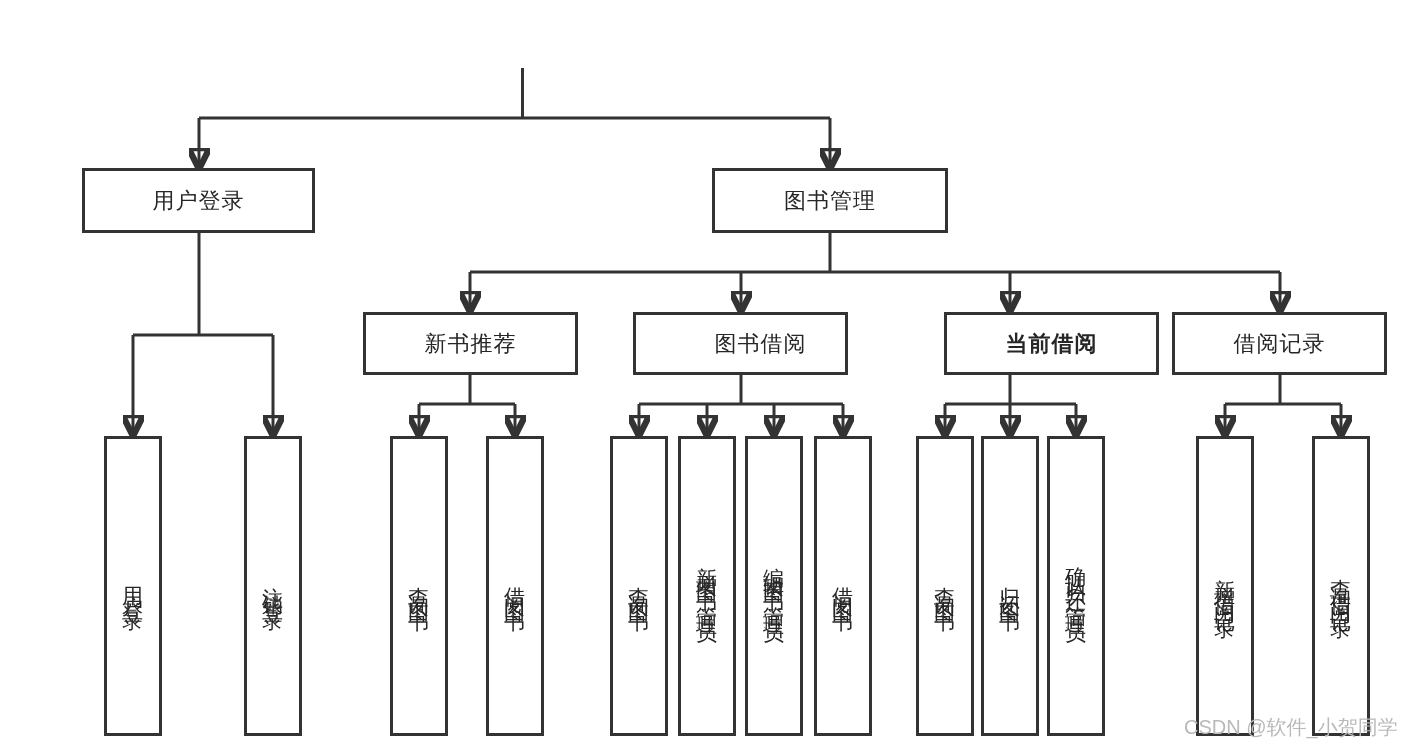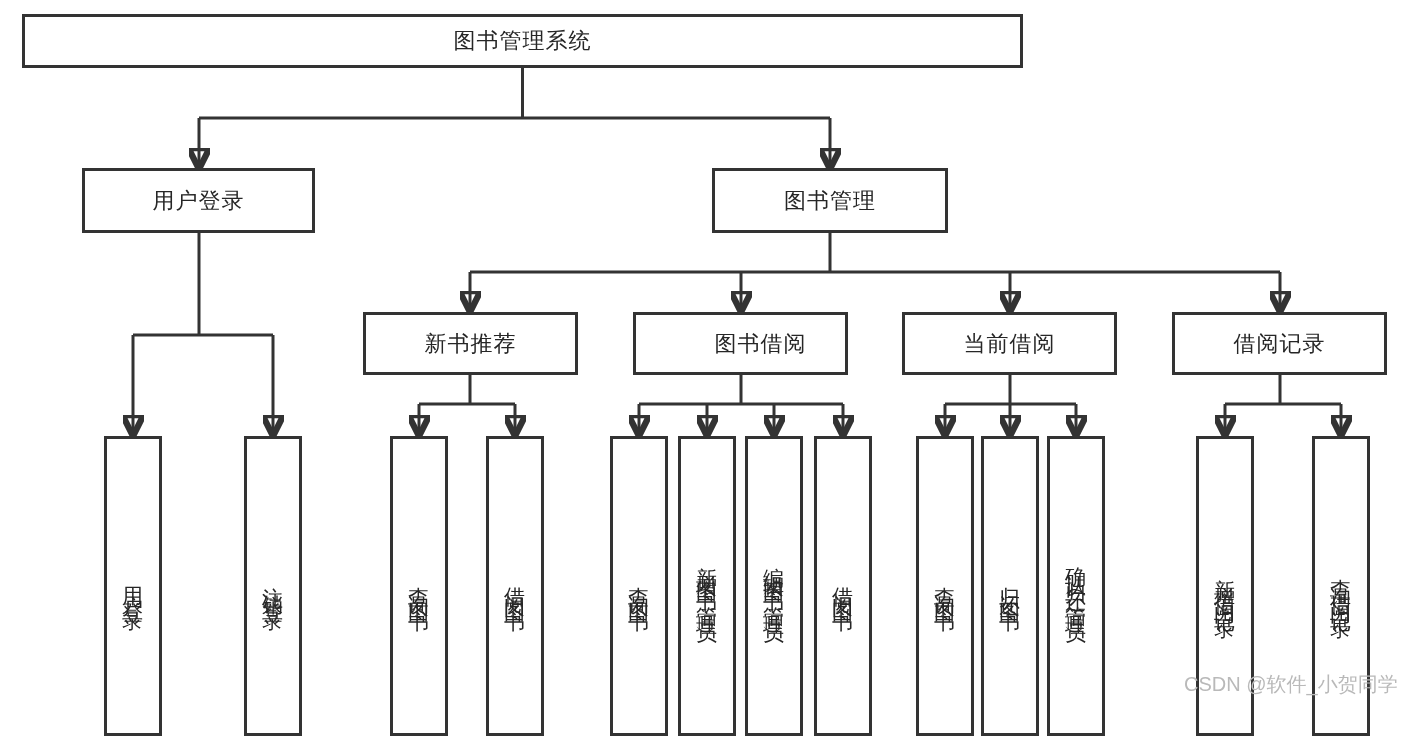--- a/index.html
+++ b/index.html
@@ -43,38 +43,38 @@
     letter-spacing:8px;
     line-height:1;
     white-space:nowrap;
   }
   .root-node{left:22px;top:14px;width:1001px;height:54px;}
   .node-l2-a{left:82px;top:168px;width:233px;height:65px;}
   .node-l2-b{left:712px;top:168px;width:236px;height:65px;}
   .node-l3{top:312px;width:215px;height:63px;}
   .node-l3-a{left:363px;}
   .node-l3-b{left:633px;padding-left:40px;}
-  .node-l3-c{left:902px;}
+  .node-l3-c{left:944px;font-weight:bold;}
   .node-l3-d{left:1172px;}
   .leaf-1{left:104px;}
   .leaf-2{left:244px;}
   .leaf-3{left:390px;}
   .leaf-4{left:486px;}
   .leaf-5{left:610px;}
   .leaf-6{left:678px;}
   .leaf-7{left:745px;}
   .leaf-8{left:814px;}
   .leaf-9{left:916px;}
   .leaf-10{left:981px;}
   .leaf-11{left:1047px;}
   .leaf-12{left:1196px;}
   .leaf-13{left:1312px;}
   .watermark{
     position:absolute;z-index:3;
-    left:1184px;top:671px;
+    left:1184px;top:714px;
     font-size:20px;
     color:var(--watermark);
     white-space:nowrap;
   }
 </style>
 </head>
 <body>
 
 <div class="canvas">
 
@@ -112,23 +112,20 @@
     <path d="M1010 375 V404 M945 404 H1076"></path>
     <path class="arrowline" d="M945 404 V433"></path>
     <path class="arrowline" d="M1010 404 V433"></path>
     <path class="arrowline" d="M1076 404 V433"></path>
 
     <path d="M1280 375 V404 M1225 404 H1341"></path>
     <path class="arrowline" d="M1225 404 V433"></path>
     <path class="arrowline" d="M1341 404 V433"></path>
   </svg>
 
-  <div class="hnode root-node">
-    <span>图书管理系统</span>
-  </div>
 
   <div class="hnode node-l2-a">
     <span>用户登录</span>
   </div>
   <div class="hnode node-l2-b">
     <span>图书管理</span>
   </div>
 
   <div class="hnode node-l3 node-l3-a">
     <span>新书推荐</span>

